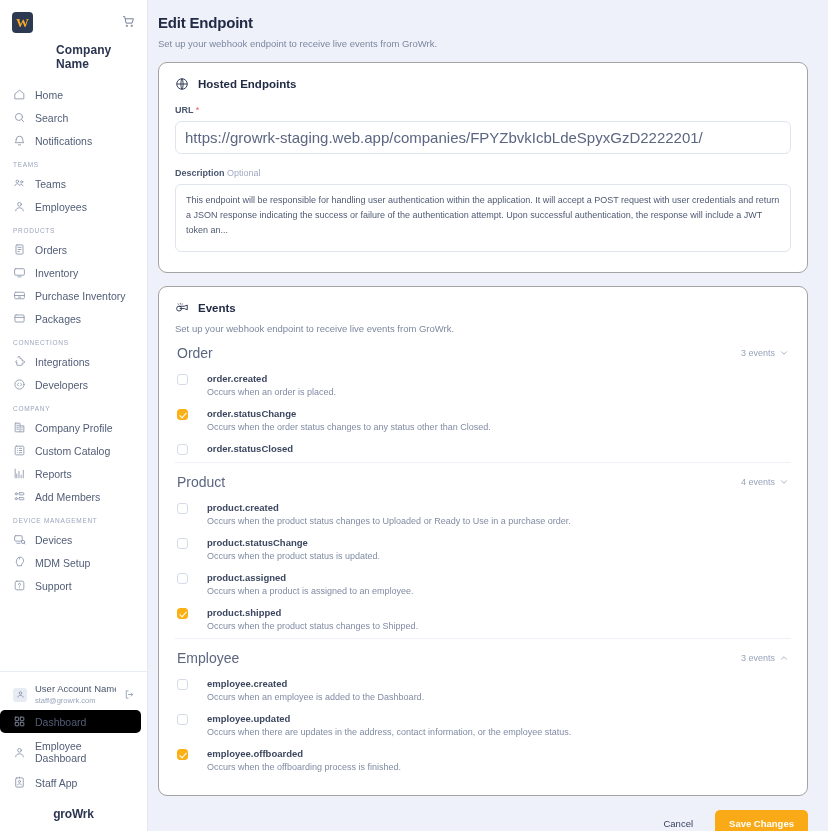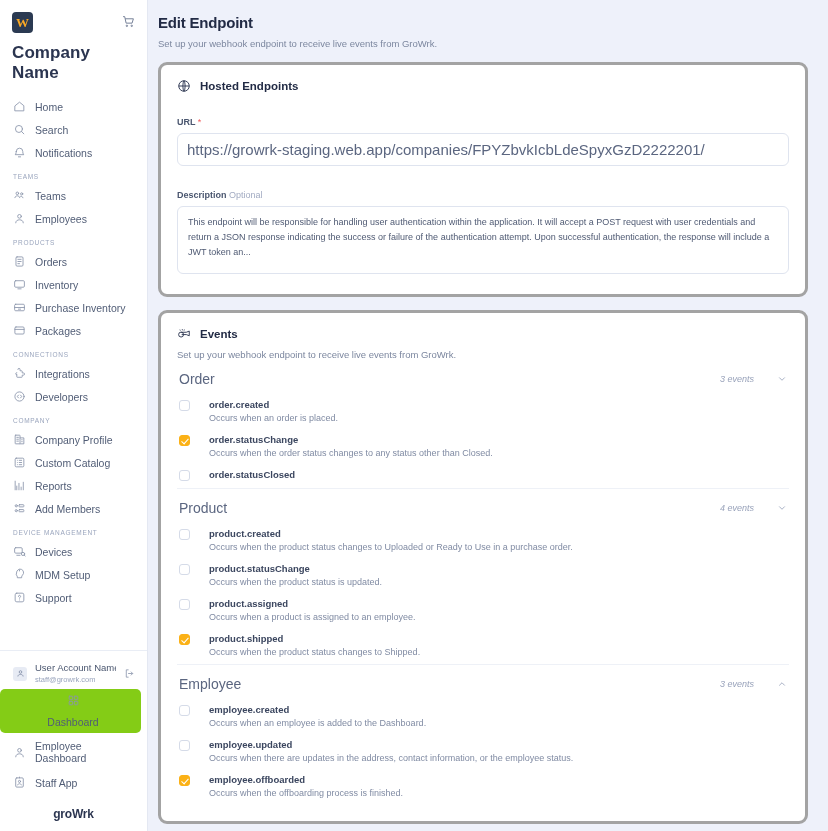--- a/index.html
+++ b/index.html
@@ -22,35 +22,35 @@
   .sb-top { padding: 12px 12px 0 12px; }
   .brand-row { display: flex; align-items: flex-start; justify-content: space-between; }
   .logo-sq {
     width: 21px; height: 21px; border-radius: 4px;
     background: #2b3a52; color: #f9a825;
     font-size: 13px; font-weight: bold; line-height: 21px; text-align: center;
     font-family: "Liberation Serif", serif;
   }
   .cart-icon { color: #6b7790; margin-top: 2px; }
   .company-name {
-    font-size: 17px; font-weight: bold; color: #2b3550;
-    margin-top: 10px; letter-spacing: 0.1px;
+    font-size: 12px; font-weight: bold; color: #2b3550;
+    margin-top: 10px; letter-spacing: 0.1px; margin-left: 44px;
   }
   .nav { margin-top: 12px; }
   .nav-section {
     font-size: 6.5px; color: #9aa5bd; letter-spacing: 0.7px;
     text-transform: uppercase; padding: 9px 0 4px 13px; font-weight: normal;
   }
   .nav-item {
     display: flex; align-items: center; gap: 9px;
     padding: 5px 8px 5px 13px; cursor: pointer;
     color: #515d76; font-size: 10.5px;
     border-radius: 5px; margin: 0 6px 0 0;
   }
-  .nav-item.active { background: #84cc16; flex-direction: column; }
+  .nav-item.active { background: #000000; }
   .nav-item .ic { width: 13px; height: 13px; flex: 0 0 13px; color: #8b95ac; display:flex; align-items:center; justify-content:center; }
   .nav-item .ic svg { display: block; }
 
   
   .sb-bottom {
     position: absolute; left: 0; right: 0; bottom: 0;
     border-top: 1px solid #e9edf5; padding: 9px 0 10px 0; background:#fff;
   }
   .acct-row { display: flex; align-items: center; padding: 2px 8px 2px 13px; gap: 8px; }
   .acct-av {
@@ -66,29 +66,29 @@
     text-align: center; font-size: 12px; font-weight: bold; color: #2b3550;
     margin-top: 13px; letter-spacing: -0.2px;
   }
 
   
   .main { flex: 1; height: 831px; overflow: hidden; padding: 14px 20px 0 10px; }
   .page-title { font-size: 15px; font-weight: bold; color: #222b45; letter-spacing: -0.2px; }
   .page-sub { font-size: 9.5px; color: #7c879f; margin-top: 7px; }
 
   .card {
-    background: #fff; border: 3px solid #a3a3a3; border-radius: 9px;
+    background: #fff; border: 1px solid #a3a3a3; border-radius: 9px;
     margin-top: 13px; padding: 14px 16px 16px 16px;
   }
   .card-head { display: flex; align-items: center; gap: 9px; }
   .card-head .ci { color: #2b3550; display: flex; align-items: center; }
   .card-title { font-size: 11.5px; font-weight: bold; color: #222b45; }
   .card-sub { font-size: 9.5px; color: #7c879f; margin-top: 8px; }
 
-  .fld { margin-top: 24px; }
+  .fld { margin-top: 14px; }
   .fld-label { font-size: 9px; color: #4a566f; font-weight: bold; }
   .fld-label .req { color: #f05a5a; font-weight: normal; }
   .fld-label .opt { color: #a2abc2; font-weight: normal; }
   .txt-input {
     width: 100%; margin-top: 6px; border: 1px solid #dfe4ef; border-radius: 6px;
     padding: 7px 9px; font-size: 15px; color: #5b6680; background: #fff;
     font-family: "Liberation Sans", sans-serif; outline: none;
   }
   .txt-area {
     width: 100%; margin-top: 6px; border: 1px solid #dfe4ef; border-radius: 6px;
@@ -98,21 +98,21 @@
   }
 
   
   .grp { border-top: 1px solid #eef1f7; }
   .grp:first-of-type { border-top: none; }
   .grp-head {
     display: flex; align-items: center; justify-content: space-between;
     padding: 11px 2px 8px 2px; cursor: pointer;
   }
   .grp-name { font-size: 14px; color: #5b6680; }
-  .grp-right { display: flex; gap: 23px; font-style: italic; }
+  .grp-right { display: flex; gap: 4px; }
   .grp-count { font-size: 9px; color: #98a2ba; }
   .chev { color: #98a2ba; display: flex; }
   .evt { display: flex; gap: 19px; padding: 4px 2px 7px 2px; }
   .cb {
     width: 11px; height: 11px; flex: 0 0 11px; margin-top: 1px;
     border-radius: 3px; border: 1px solid #d5dbe8; background: #fff; cursor: pointer;
     position: relative;
   }
   .cb.on { background: #fbb116; border-color: #fbb116; }
   .cb.on::after {

